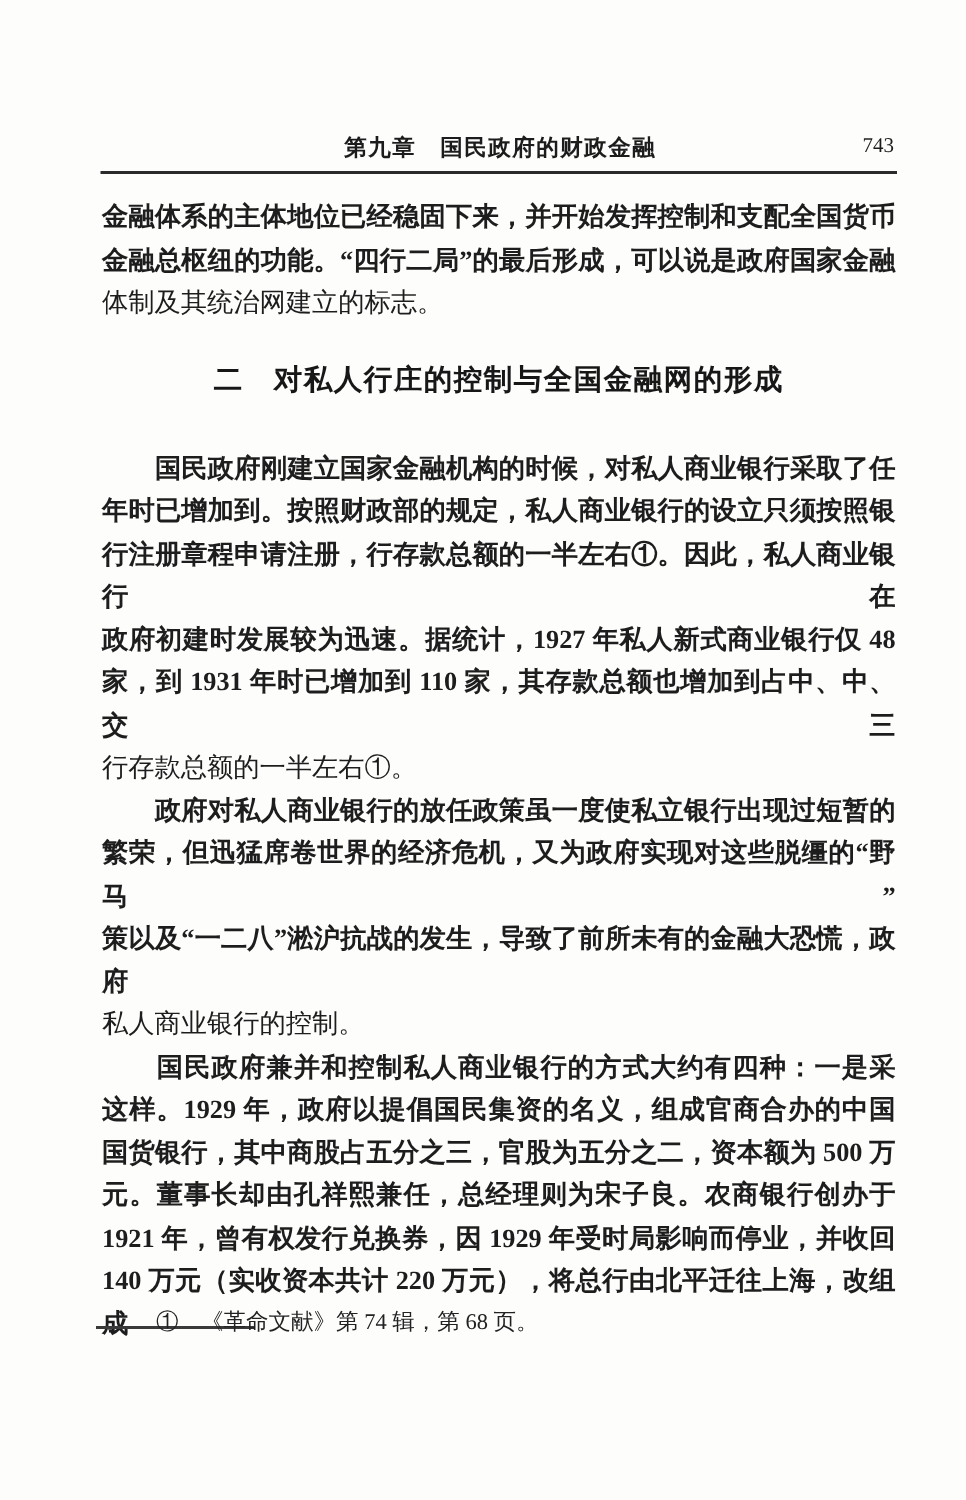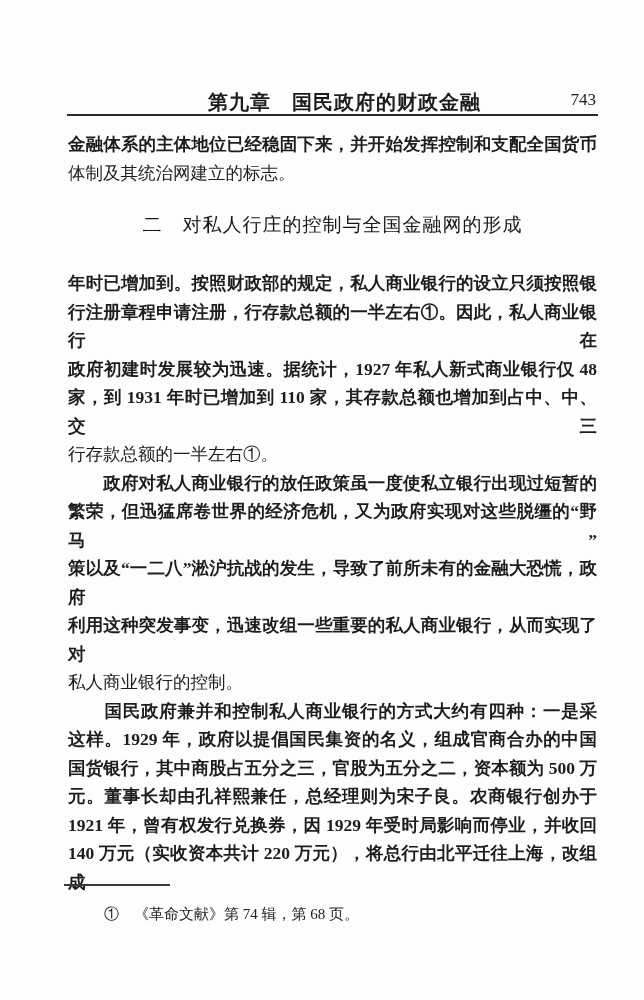--- a/index.html
+++ b/index.html
@@ -11,34 +11,34 @@
     margin: 0 auto;
     background: #fdfdfc;
     color: #1f1f1f;
     font-family: "Liberation Serif", "DejaVu Serif", serif;
     overflow: hidden;
   }
   
   .running-head {
     position: absolute;
     top: 89px;
-    left: 80px;
+    left: 69px;
     width: 529px;
     text-align: center;
-    font-size: 20px;
+    font-size: 15px;
     font-weight: bold;
     letter-spacing: 1px;
     color: #1c1c1c;
     white-space: nowrap;
   }
   .page-number {
     position: absolute;
     top: 90px;
     right: 48px;
-    font-size: 17px;
+    font-size: 14px;
     font-weight: normal;
     color: #1c1c1c;
   }
   .head-rule {
     position: absolute;
     top: 114px;
     left: 67px;
     width: 531px;
     height: 2px;
     background: #2b2b2b;
@@ -54,37 +54,37 @@
     color: #1d1d1d;
   }
   .paragraph { margin: 0; }
   .line { text-align: justify; white-space: nowrap; }
   .line.fill { text-align: justify; text-align-last: justify; white-space: normal; font-weight: bold; }
   .section-heading {
     margin-top: 22px;
     margin-bottom: 28px;
     text-align: center;
     font-size: 19px;
-    font-weight: normal;
+    font-weight: bold;
     line-height: 32px;
     letter-spacing: 1px;
     color: #171717;
   }
   
   .footnote-rule {
     position: absolute;
     top: 884px;
     left: 64px;
     width: 106px;
     height: 2px;
     background: #3a3a3a;
   }
   .footnote {
     position: absolute;
-    top: 903px;
+    top: 871px;
     left: 68px;
     width: 529px;
     font-size: 15px;
     line-height: 22px;
     color: #222;
     padding-left: 36px;
   }
   .fn-marker { display: inline-block; margin-right: 15px; }
 </style>
 </head>
@@ -94,35 +94,36 @@
 
   <div class="running-head">第九章　国民政府的财政金融</div>
 
   <div class="page-number">743</div>
 
   <div class="head-rule"></div>
 
   <main class="body-text" id="body-content">
       <div class="paragraph">
         <div class="line fill">金融体系的主体地位已经稳固下来，并开始发挥控制和支配全国货币</div>
+        <div class="line fill">金融总枢纽的功能。“四行二局”的最后形成，可以说是政府国家金融</div>
         <div class="line">体制及其统治网建立的标志。</div>
       </div>
       <div class="section-heading">二　对私人行庄的控制与全国金融网的形成</div>
       <div class="paragraph">
+        <div class="line fill">　　国民政府刚建立国家金融机构的时候，对私人商业银行采取了任</div>
         <div class="line fill">年时已增加到。按照财政部的规定，私人商业银行的设立只须按照银</div>
         <div class="line fill">行注册章程申请注册，行存款总额的一半左右①。因此，私人商业银行在</div>
         <div class="line fill">政府初建时发展较为迅速。据统计，1927 年私人新式商业银行仅 48</div>
         <div class="line fill">家，到 1931 年时已增加到 110 家，其存款总额也增加到占中、中、交三</div>
         <div class="line">行存款总额的一半左右①。</div>
       </div>
       <div class="paragraph">
         <div class="line fill">　　政府对私人商业银行的放任政策虽一度使私立银行出现过短暂的</div>
         <div class="line fill">繁荣，但迅猛席卷世界的经济危机，又为政府实现对这些脱缰的“野马”</div>
         <div class="line fill">策以及“一二八”淞沪抗战的发生，导致了前所未有的金融大恐慌，政府</div>
-        <div class="line fill">利用这种突发事变，迅速改组一些重要的私人商业银行，从而实现了对</div>
         <div class="line">私人商业银行的控制。</div>
       </div>
       <div class="paragraph">
         <div class="line fill">　　国民政府兼并和控制私人商业银行的方式大约有四种：一是采</div>
         <div class="line fill">这样。1929 年，政府以提倡国民集资的名义，组成官商合办的中国</div>
         <div class="line fill">国货银行，其中商股占五分之三，官股为五分之二，资本额为 500 万</div>
         <div class="line fill">元。董事长却由孔祥熙兼任，总经理则为宋子良。农商银行创办于</div>
         <div class="line fill">1921 年，曾有权发行兑换券，因 1929 年受时局影响而停业，并收回</div>
         <div class="line fill">140 万元（实收资本共计 220 万元），将总行由北平迁往上海，改组成</div>
       </div>

